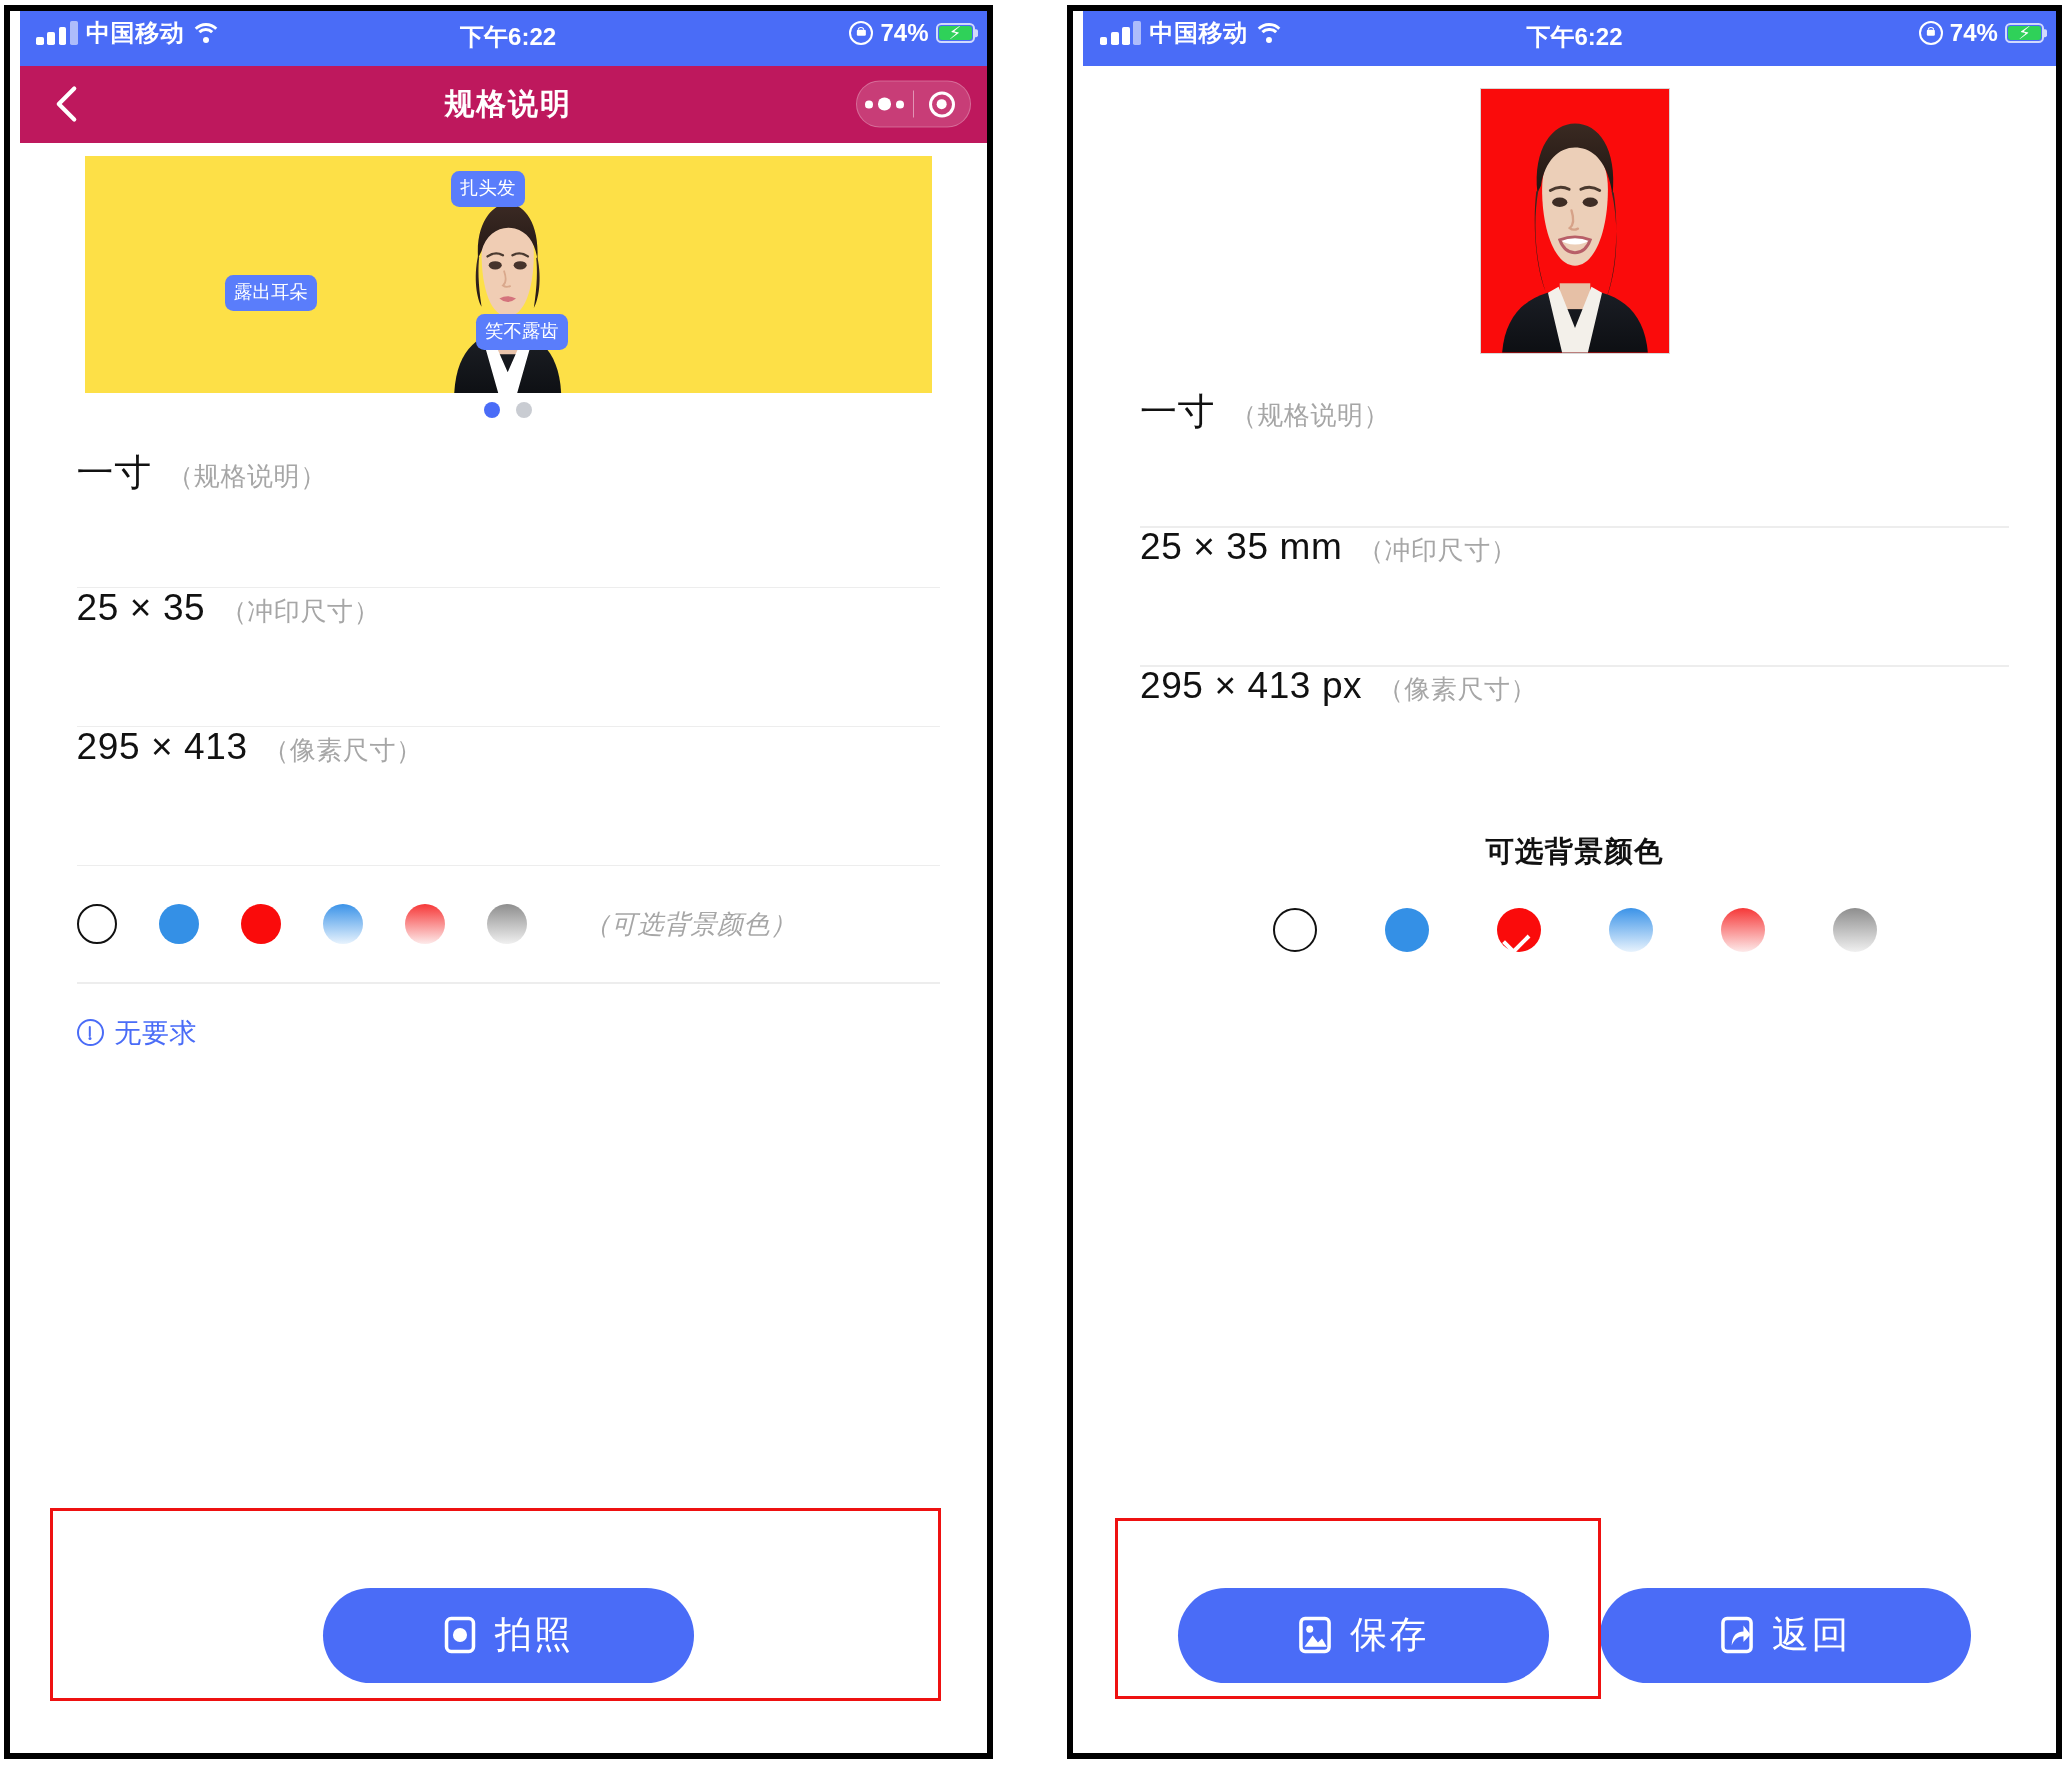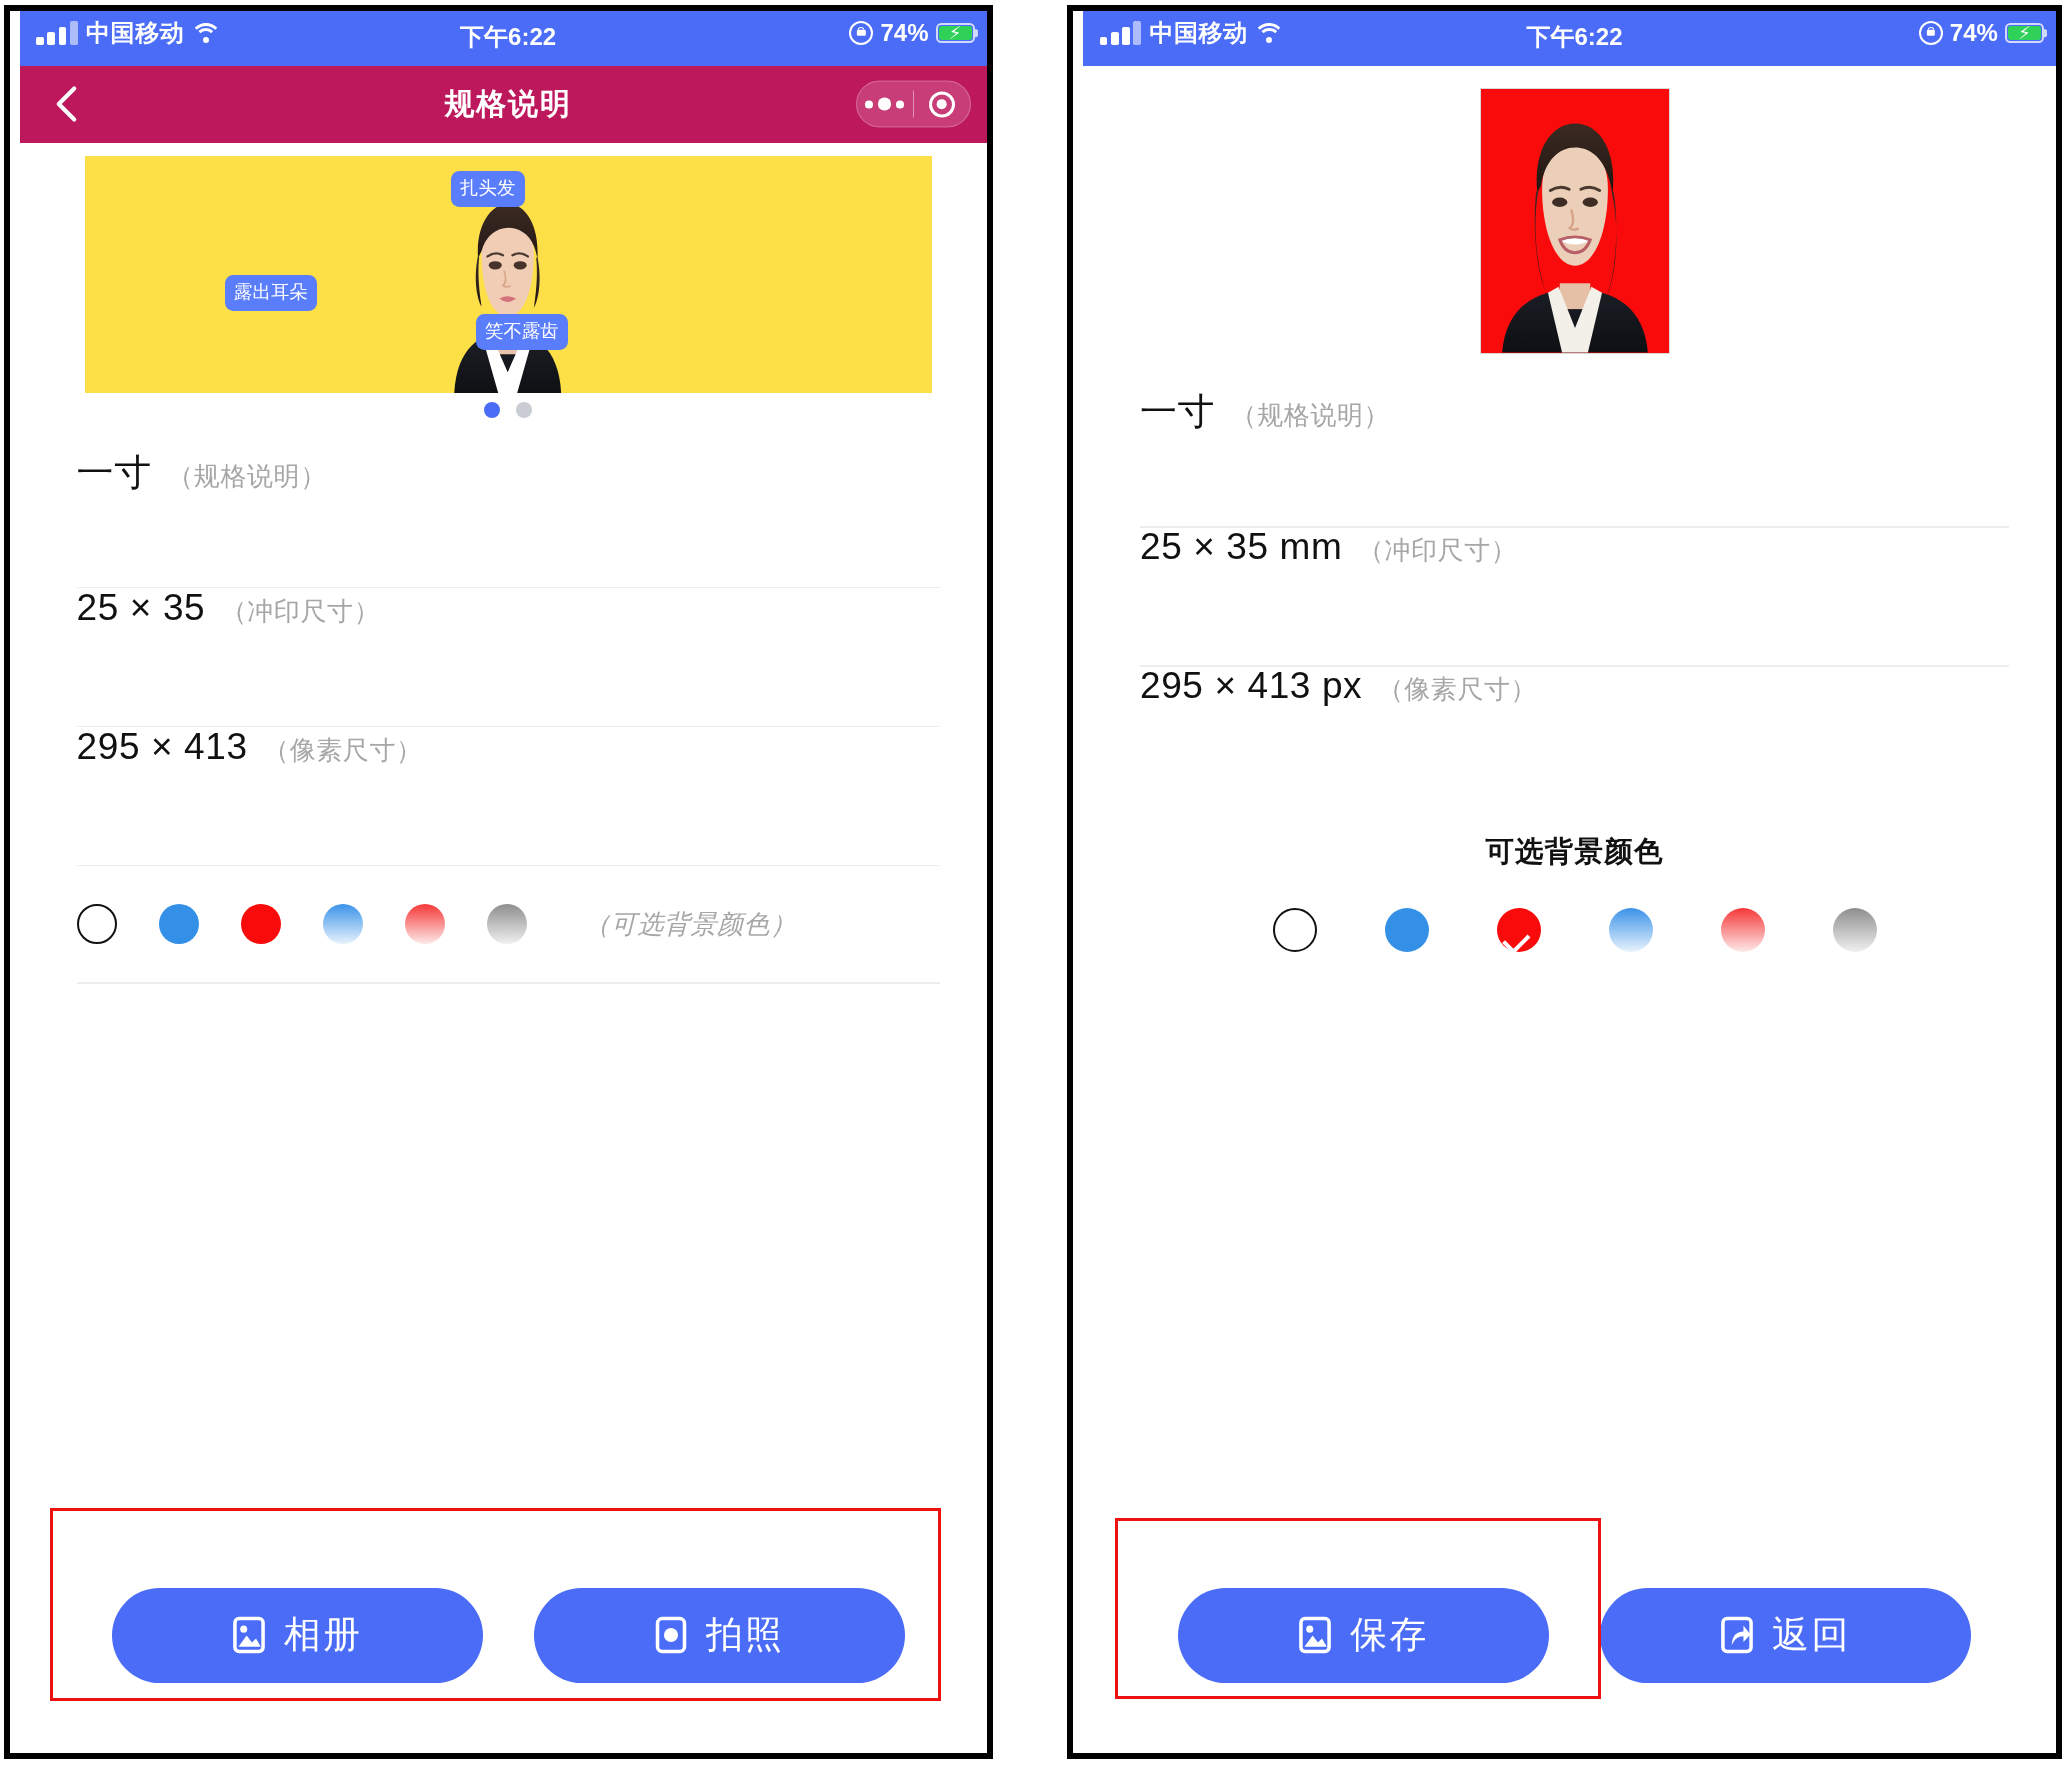--- a/index.html
+++ b/index.html
@@ -229,32 +229,28 @@
         <div class="swatchrow">
           <span class="sw white"></span>
           <span class="sw" style="background:#3490e6;"></span>
           <span class="sw" style="background:#fa0b0b;"></span>
           <span class="sw" style="background:linear-gradient(#3b93e8,#e8f3fd);"></span>
           <span class="sw" style="background:linear-gradient(#f63838,#fdeaea);"></span>
           <span class="sw" style="background:linear-gradient(#8e8e8e,#f0f0f0);"></span>
           <span class="swnote">（可选背景颜色）</span>
         </div>
 
+        <div class="norequire">
+          <span class="nr-icon"></span>
+          <span class="nr-text">无要求</span>
+        </div>
       </div>
 
       <div class="btnbar">
         <div class="btnrow">
-          <button class="btn">
-            <svg class="bicon" viewBox="0 0 58 64">
-              <rect x="5" y="4" width="48" height="56" rx="7" fill="none" stroke="#fff" stroke-width="6"></rect>
-              <circle cx="20" cy="22" r="6" fill="#fff"></circle>
-              <path d="M11 52 L25 33 L34 45 L41 38 L49 52 Z" fill="#fff"></path>
-            </svg>
-            <span class="blabel">相册</span>
-          </button>
           <button class="btn">
             <svg class="bicon" viewBox="0 0 58 64">
               <rect x="6" y="4" width="46" height="56" rx="8" fill="none" stroke="#fff" stroke-width="6"></rect>
               <circle cx="29" cy="32" r="12" fill="#fff"></circle>
             </svg>
             <span class="blabel">拍照</span>
           </button>
         </div>
       </div>
 

